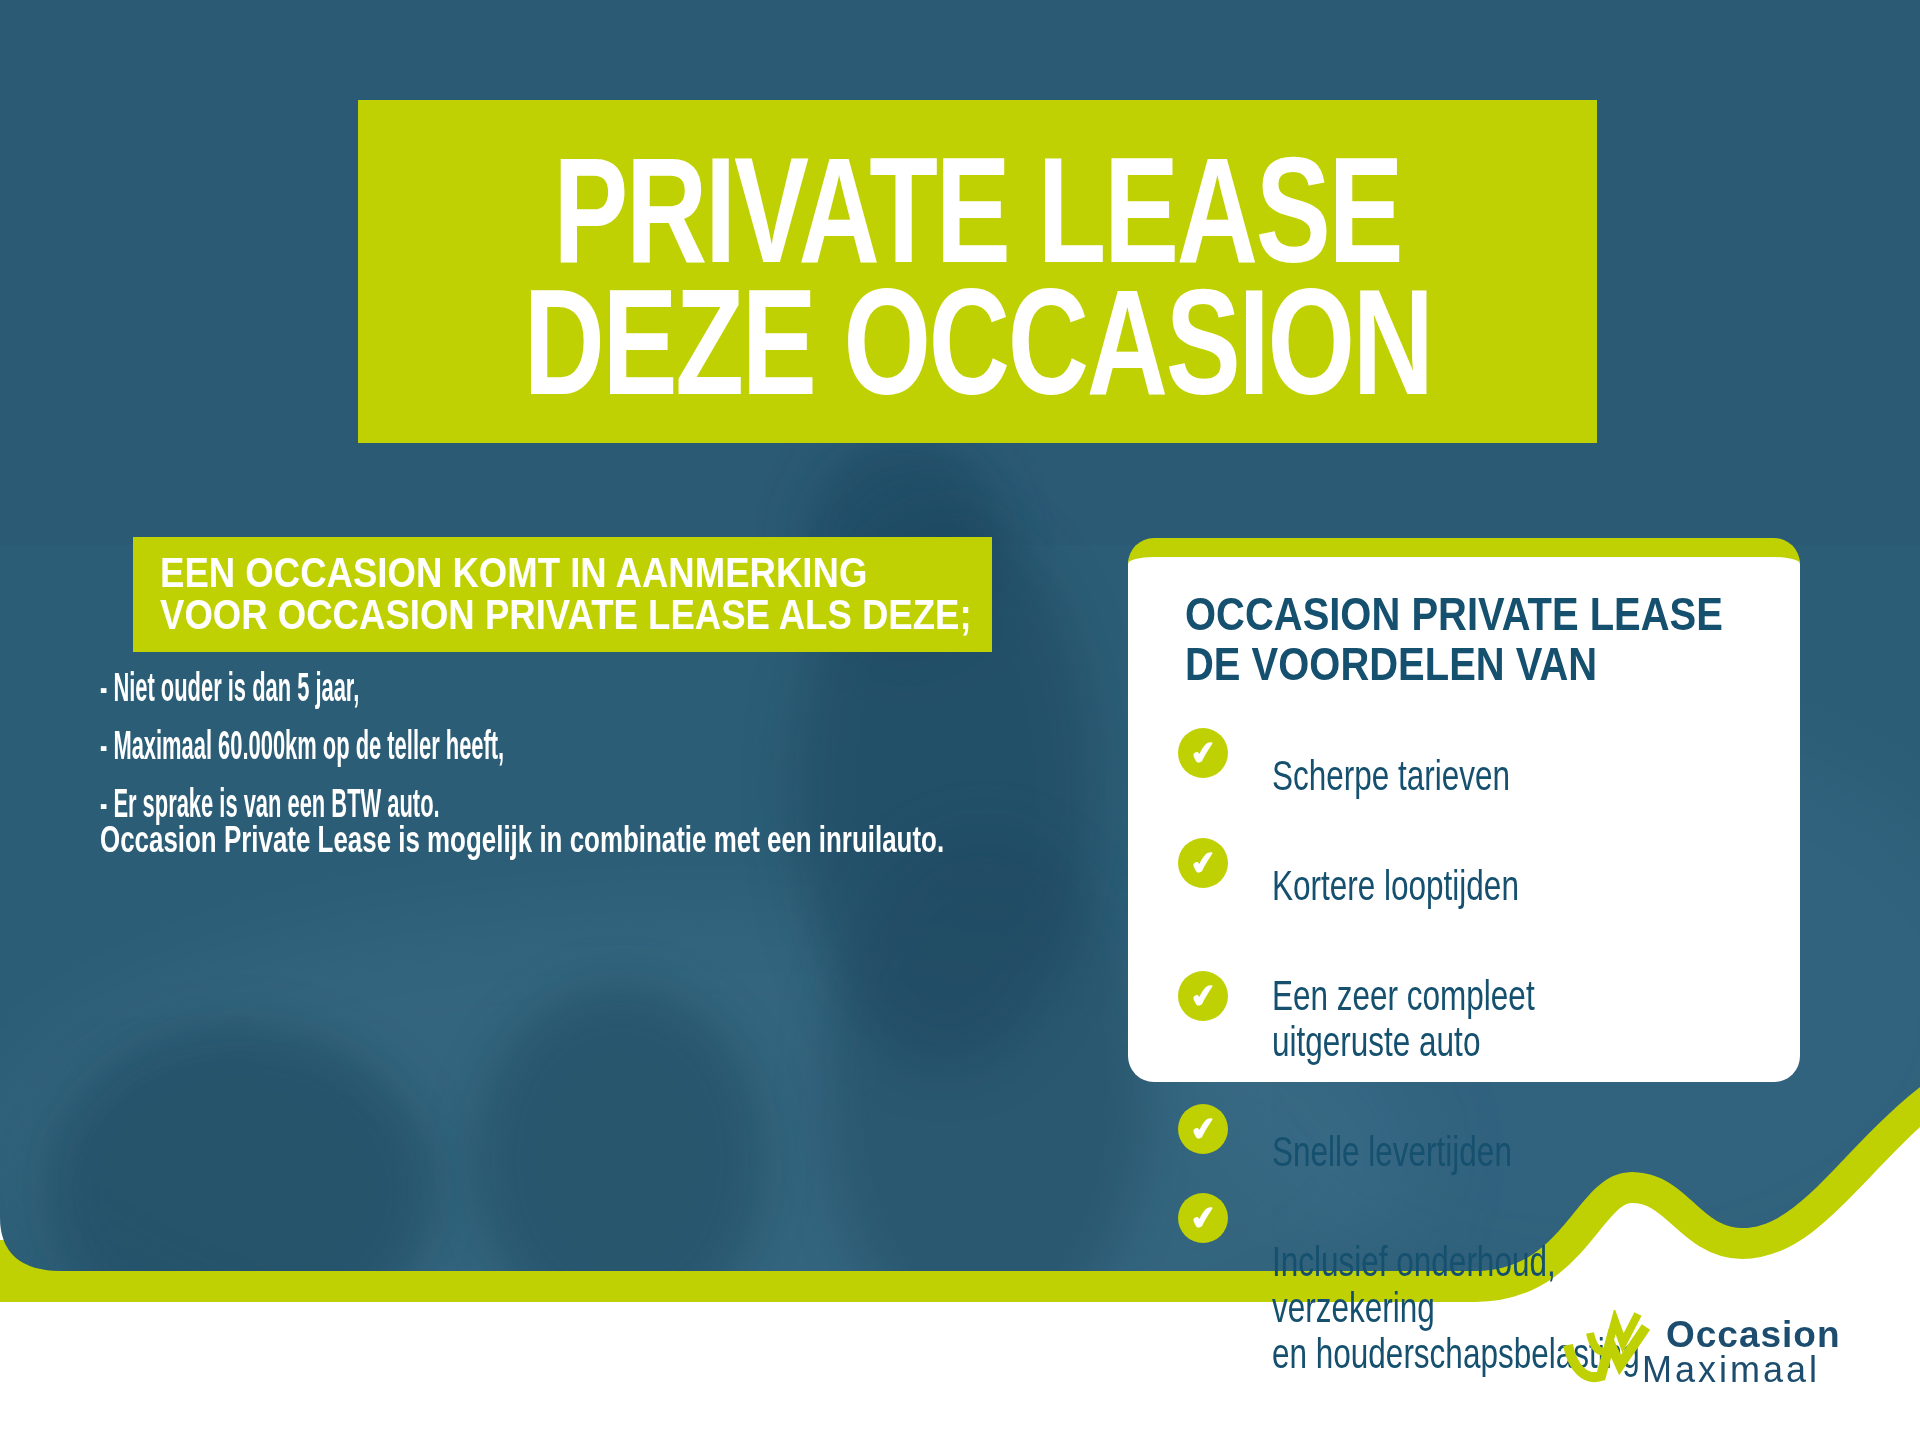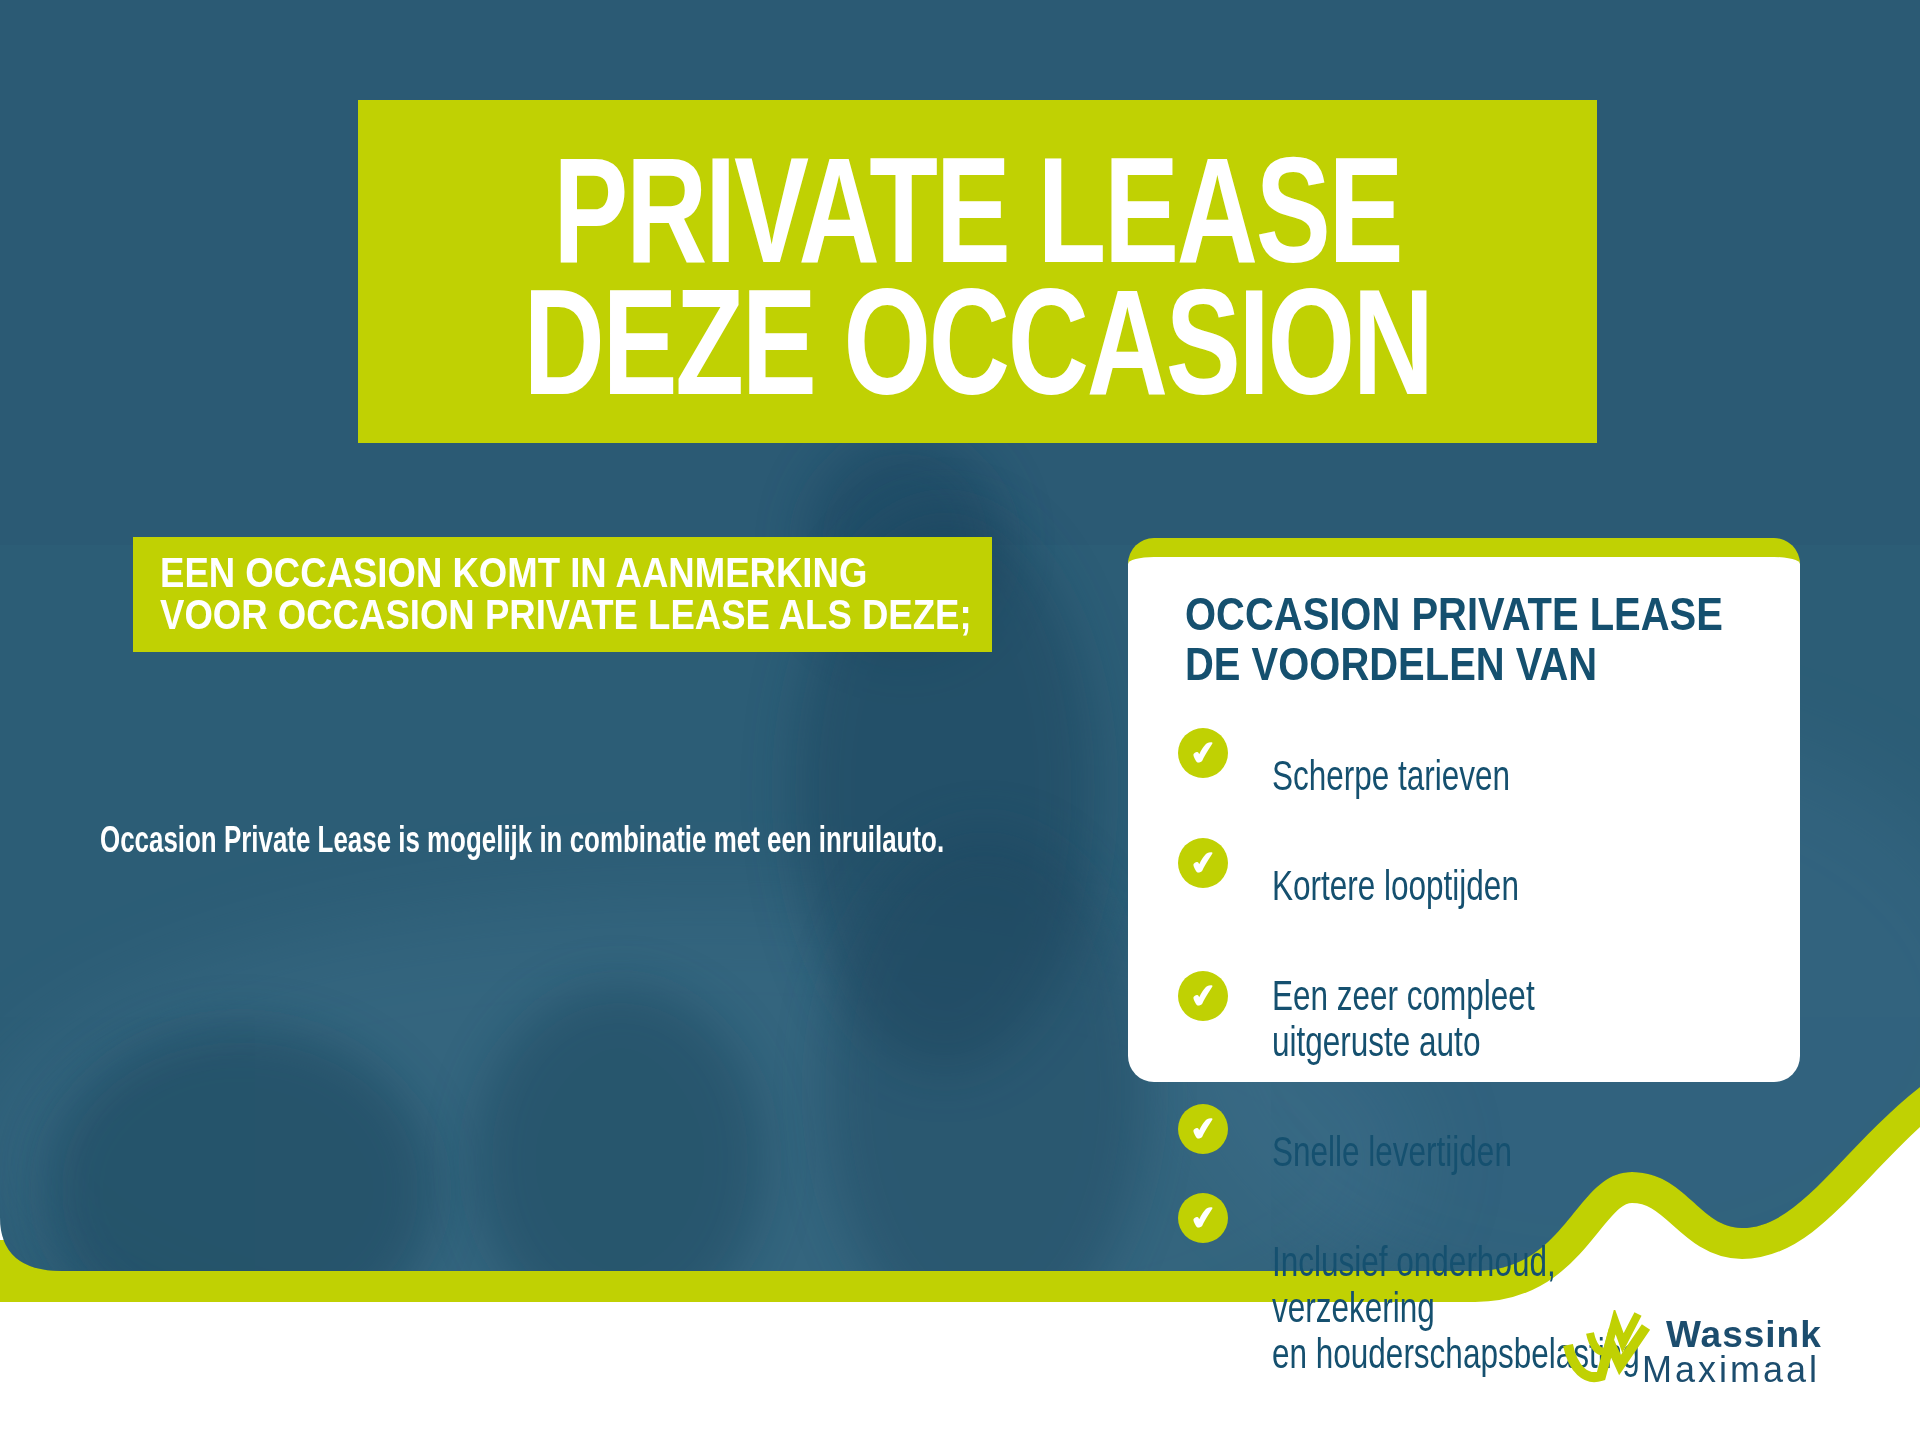--- a/index.html
+++ b/index.html
@@ -125,20 +125,28 @@
   <div class="title-block">
     <span class="title-line">PRIVATE LEASE</span>
     <span class="title-line">DEZE OCCASION</span>
   </div>
 
   <div class="elig-label">
     <span class="elig-label-line" style="display:block">EEN OCCASION KOMT IN AANMERKING</span>
     <span class="elig-label-line" style="display:block">VOOR OCCASION PRIVATE LEASE ALS DEZE;</span>
   </div>
 
+  <div class="bullets">
+    <div class="bullet-line">
+      <span>- Niet ouder is dan 5 jaar,</span></div>
+    <div class="bullet-line">
+      <span>- Maximaal 60.000km op de teller heeft,</span></div>
+    <div class="bullet-line">
+      <span>- Er sprake is van een BTW auto.</span></div>
+  </div>
 
   <div class="para" id="note-para">
     <span>Occasion Private Lease is mogelijk in combinatie met een inruilauto.</span>
   </div>
 
   <div class="benefits-card">
     <div class="benefits-heading">
       <span class="benefits-heading-line">
         <span>OCCASION PRIVATE LEASE</span></span>
       <span class="benefits-heading-line">
@@ -183,18 +191,18 @@
       </div>
     </div>
   </div>
 
   <div class="logo">
     <svg class="logo-mark" viewBox="0 0 104 76" aria-hidden="true">
       <path d="M8,34 C13,58 26,70 41,65 L50,32 L60,54 L86,16" fill="none" stroke="#c0d103" stroke-width="10"></path>
       <path d="M30,22 C33,36 39,43 47,40 L55,10 L63,32 L78,3" fill="none" stroke="#c0d103" stroke-width="8"></path>
     </svg>
     <div class="logo-names">
-      <div class="logo-brand">Wassink</div>
+      <div class="logo-brand">Occasion</div>
       <div class="logo-division">Maximaal</div>
     </div>
   </div>
 
 </div>
 
 </body></html>

